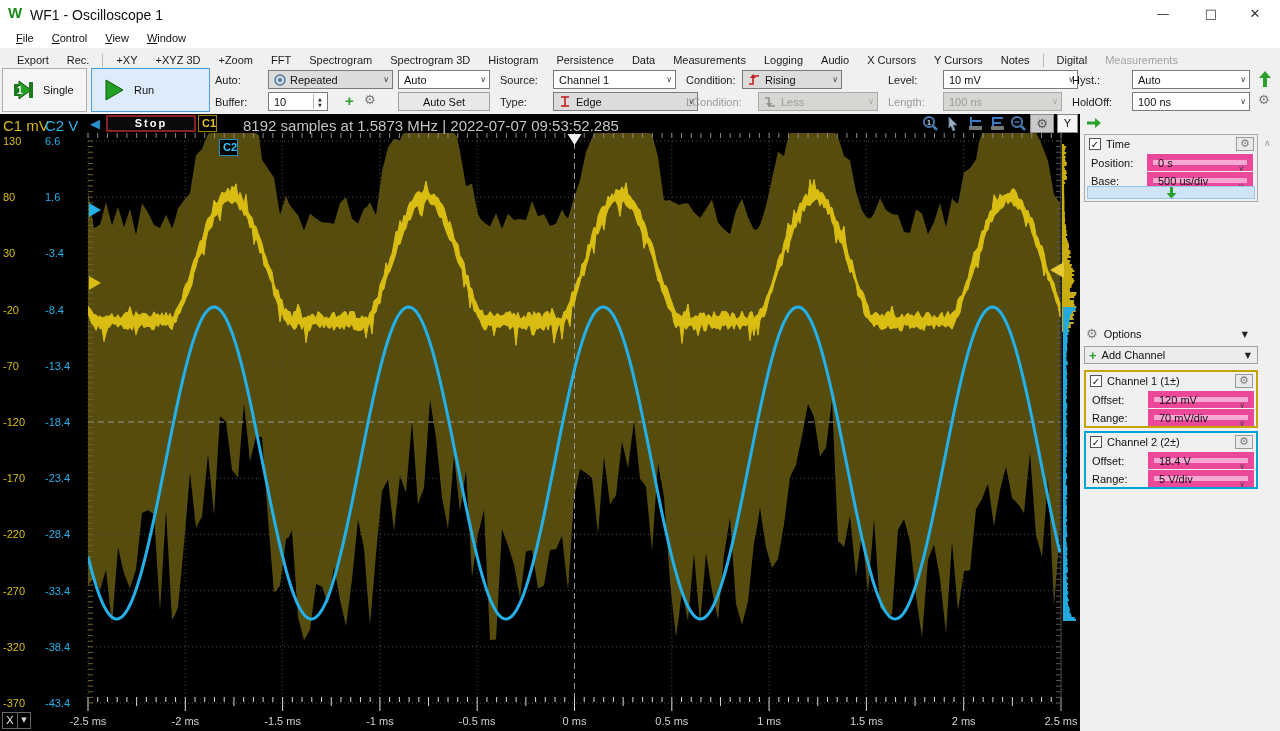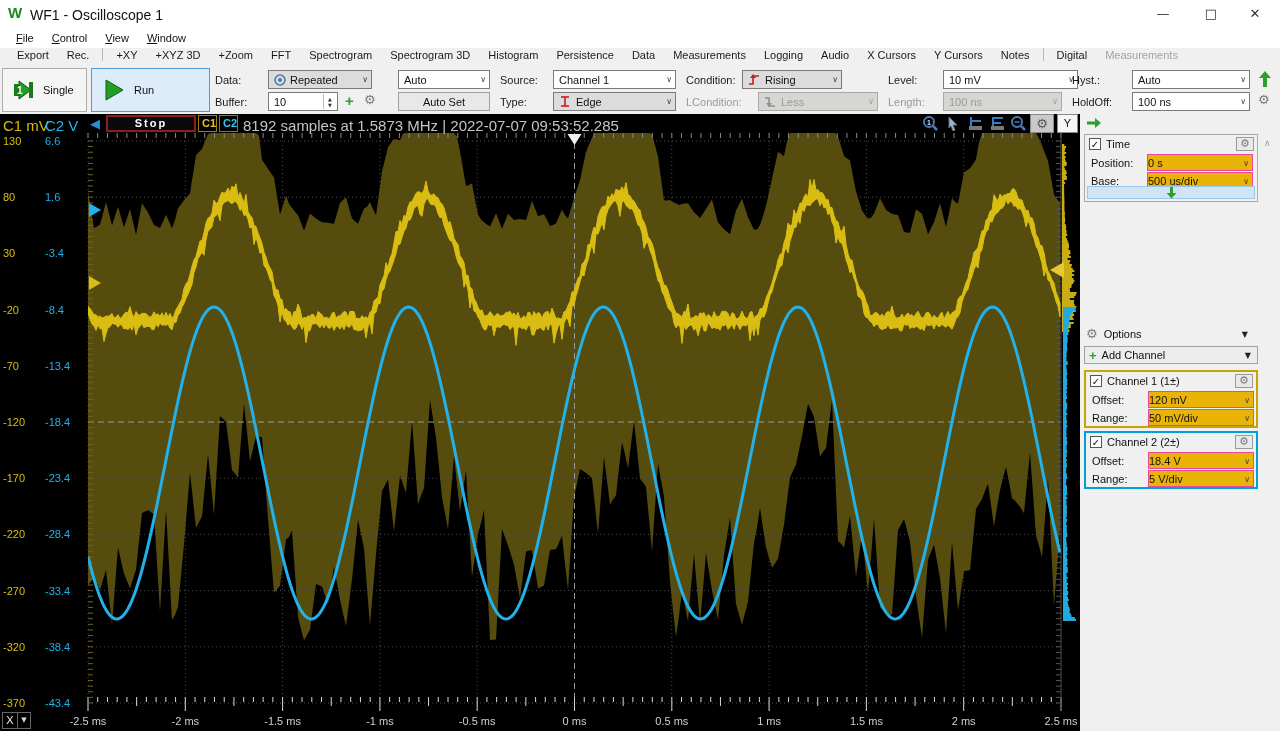--- a/index.html
+++ b/index.html
@@ -9,21 +9,21 @@
 
   
   #titlebar { position:absolute; left:0; top:0; width:1280px; height:28px; background:#ffffff; }
   #logo { position:absolute; left:8px; top:5px; width:16px; height:16px; color:#1e8a1e; font-weight:bold; font-size:15px; line-height:16px; }
   #title-text { position:absolute; left:30px; top:7px; font-size:14px; color:#111; }
   .winbtn { position:absolute; top:0; width:46px; height:28px; text-align:center; line-height:28px; font-size:13px; color:#333; font-family:"DejaVu Sans",sans-serif; }
 
   
   #menubar { position:absolute; left:0; top:28px; width:1280px; height:20px; background:#ffffff; display:flex; align-items:center; padding-left:8px; gap:2px; }
   .menu-item { padding:2px 8px; color:#111; }
-  #toolmenu { position:absolute; left:0; top:48px; width:1280px; height:19px; background:#f0f0f0; display:flex; align-items:flex-start; padding-left:8px; }
+  #toolmenu { position:absolute; left:0; top:48px; width:1280px; height:19px; background:#f0f0f0; display:flex; align-items:flex-end; padding-left:8px; }
   .toolmenu-item { padding:1px 9px; color:#1a1a1a; white-space:nowrap; }
   .toolmenu-item.disabled { color:#a2a2a2; }
   .vsep { width:1px; height:13px; background:#b8b8b8; margin:0 4px; }
 
   
   #toolbar { position:absolute; left:0; top:67px; width:1280px; height:47px; background:#f0f0f0; }
   .bigbtn { position:absolute; top:1px; height:44px; background:#f5f5f5; border:1px solid #adadad; display:flex; align-items:center; gap:8px; padding-left:10px; }
   #run-btn { background:#dcecfb; border:1px solid #4a9ede; }
   .lbl { position:absolute; height:19px; display:flex; align-items:center; color:#1a1a1a; }
   .lbl.disabled { color:#9a9a9a; }
@@ -39,38 +39,38 @@
   .greenplus { color:#2ca02c; font-weight:bold; font-size:15px; }
 
   
   #scope-wrap { position:absolute; left:0; top:114px; width:1080px; height:617px; background:#000; }
   #scope { position:absolute; left:0; top:0; }
   #statusbar { position:absolute; left:0; top:114px; width:1080px; height:19px; background:#000; }
   .sb-txt { position:absolute; top:3px; font-size:15px; }
   #stop-btn { position:absolute; left:106px; top:1px; width:90px; height:17px; background:#0a0a0a; border:2px solid #8b2020; color:#fff; font-weight:bold; text-align:center; line-height:13px; letter-spacing:2px; }
   .chanbox { position:absolute; top:1px; width:19px; height:17px; background:#000; text-align:right; line-height:15px; font-weight:bold; }
   #c1-box { left:198px; border:1px solid #a08300; color:#e8c020; }
-  #c2-box { left:219px; border:1px solid #2090c0; color:#30c8f8; }
+  #c2-box { left:219px; border:1px solid #2090c0; color:#30c8f8;margin-top:24px; }
   .sb-icon { position:absolute; top:1px; width:20px; height:17px; display:flex; align-items:center; justify-content:center; }
   #sb-gear-btn { position:absolute; left:1030px; top:0px; width:24px; height:19px; background:#c9c9c9; border:1px solid #8a8a8a; display:flex; align-items:center; justify-content:center; }
   #y-btn { position:absolute; left:1057px; top:0px; width:21px; height:19px; background:#f5f5f5; border:1px solid #8a8a8a; color:#111; text-align:center; line-height:17px; }
   #x-btn { position:absolute; left:2px; top:712px; width:29px; height:17px; background:#000; border:1px solid #666; color:#eee; display:flex; }
   #x-btn .xpart { width:14px; text-align:center; line-height:15px; }
   #x-btn .chevpart { width:13px; border-left:1px solid #666; text-align:center; line-height:15px; font-size:7px; font-family:"DejaVu Sans",sans-serif; color:#ddd; }
 
   
   #panel { position:absolute; left:1080px; top:114px; width:200px; height:617px; background:#f0f0f0; }
   #panel-arrow { position:absolute; left:6px; top:3px; }
   .group { position:absolute; left:4px; width:174px; background:#f0f0f0; border:1px solid #a8a8a8; }
   .group-head { position:absolute; left:4px; top:3px; display:flex; align-items:center; gap:5px; }
   .checkbox { width:12px; height:12px; background:#fff; border:1px solid #555; text-align:center; line-height:11px; font-size:10px; color:#111; font-family:"DejaVu Sans",sans-serif; }
   .mini-gearbtn { position:absolute; right:3px; top:2px; width:18px; height:14px; background:#e9e9e9; border:1px solid #9a9a9a; display:flex; align-items:center; justify-content:center; }
   .mini-gearbtn .gear { font-size:11px; }
   .prow-lbl { position:absolute; left:6px; height:17px; display:flex; align-items:center; }
-  .pdd { position:absolute; left:62px; width:106px; height:17px; background:#eab308; border:1px solid #ec4899; display:flex; align-items:center; }
+  .pdd { position:absolute; left:62px; width:106px; height:17px; background:#f9a8d4; border:6px solid #ec4899; display:flex; align-items:center; padding-left:5px; }
   #time-bluebar { position:absolute; left:2px; bottom:2px; right:2px; height:13px; background:#cfe5f6; border:1px solid #9cc6e8; display:flex; align-items:center; justify-content:center; }
   #options-row { position:absolute; left:6px; top:212px; width:172px; height:16px; display:flex; align-items:center; gap:6px; }
   #addchan-btn { position:absolute; left:4px; top:232px; width:174px; height:18px; background:#ececec; border:1px solid #a0a0a0; display:flex; align-items:center; gap:5px; padding-left:4px; }
   .drop-tri { position:absolute; right:6px; font-size:8px; color:#222; font-family:"DejaVu Sans",sans-serif; }
   #scrollbar { position:absolute; left:182px; top:20px; width:17px; height:597px; background:#f0f0f0; }
   #scroll-up { position:absolute; left:2px; top:4px; font-size:9px; color:#9a9a9a; font-family:"DejaVu Sans",sans-serif; }
   .ch-group { border-width:2px; border-style:solid; }
 </style>
 </head>
 <body>
@@ -125,22 +125,22 @@
       </svg>
       <span>Single</span>
     </div>
     <div class="bigbtn" id="run-btn" style="left:91px; width:119px;">
       <svg width="24" height="24" viewBox="0 0 24 24">
         <polygon points="4,2 21,12 4,22" fill="#23a023" stroke="#0d5c0d"></polygon>
       </svg>
       <span>Run</span>
     </div>
 
-    <span class="lbl" style="left:215px; top:3px;">Data:</span>
-    <div class="dd gray" style="left:268px; top:3px; width:104px;align-items:center;">
+    <span class="lbl" style="left:215px; top:3px;">Auto:</span>
+    <div class="dd gray" style="left:268px; top:3px; width:125px;align-items:center;">
       <svg width="12" height="12" viewBox="0 0 12 12">
         <circle cx="6" cy="6" r="5" fill="none" stroke="#4878a8" stroke-width="1.5"></circle>
         <circle cx="6" cy="6" r="2" fill="#4878a8"></circle>
       </svg>
       <span>Repeated</span>
       <span class="chev">∨</span>
     </div>
     <div class="dd" style="left:398px; top:3px; width:92px;">
       <span>Auto</span>
       <span class="chev">∨</span>
@@ -167,34 +167,34 @@
     <span class="lbl" style="left:1072px; top:3px;">Hyst.:</span>
     <div class="dd" style="left:1132px; top:3px; width:118px;">
       <span>Auto</span>
       <span class="chev">∨</span>
     </div>
     <svg style="position:absolute; left:1258px; top:4px;" width="14" height="17" viewBox="0 0 14 17">
       <polygon points="7,0 13,7 9,7 9,16 5,16 5,7 1,7" fill="#2ca02c"></polygon>
     </svg>
 
     <span class="lbl" style="left:215px; top:25px;">Buffer:</span>
-    <div class="spin" style="left:268px; top:25px; width:70px;">
+    <div class="spin" style="left:268px; top:25px; width:60px;">
       <span>10</span>
       <span class="spinner">
           <span>▲</span>
           <span>▼</span>
         </span>
     </div>
     <span class="greenplus" style="position:absolute; left:345px; top:25px;">+</span>
     <span class="gear" style="position:absolute; left:364px; top:26px;">⚙</span>
     <div class="pushbtn" style="left:398px; top:25px; width:92px;">
       <span>Auto Set</span>
     </div>
     <span class="lbl" style="left:500px; top:25px;">Type:</span>
-    <div class="dd gray" style="left:553px; top:25px; width:123px;">
+    <div class="dd gray" style="left:553px; top:25px; width:145px;">
       <svg width="13" height="13" viewBox="0 0 13 13">
         <line x1="6" y1="2" x2="6" y2="11" stroke="#c22020" stroke-width="1.6"></line>
         <line x1="2" y1="2" x2="10" y2="2" stroke="#c22020" stroke-width="1.6"></line>
         <line x1="2" y1="11" x2="10" y2="11" stroke="#c22020" stroke-width="1.6"></line>
       </svg>
       <span>Edge</span>
       <span class="chev">∨</span>
     </div>
     <span class="lbl disabled" style="left:686px; top:25px;">LCondition:</span>
     <div class="dd disabled" style="left:758px; top:25px; width:120px;">
@@ -1065,21 +1065,21 @@
       <div class="mini-gearbtn">
           <span class="gear">⚙</span>
         </div>
       <span class="prow-lbl" style="top:19px;">Offset:</span>
       <div class="pdd" style="top:19px;">
         <span>120 mV</span>
           <span class="chev">∨</span>
       </div>
       <span class="prow-lbl" style="top:37px;">Range:</span>
       <div class="pdd" style="top:37px;">
-        <span>50 mV/div</span>
+        <span>70 mV/div</span>
           <span class="chev">∨</span>
       </div>
     </div>
 
     <div class="group ch-group" id="ch2-group" style="top: 317px; height: 58px; border-color: rgb(0, 163, 217);">
       <div class="group-head">
         <span class="checkbox">✓</span>
         <span>Channel 2 (2±)</span>
       </div>
       <div class="mini-gearbtn">

